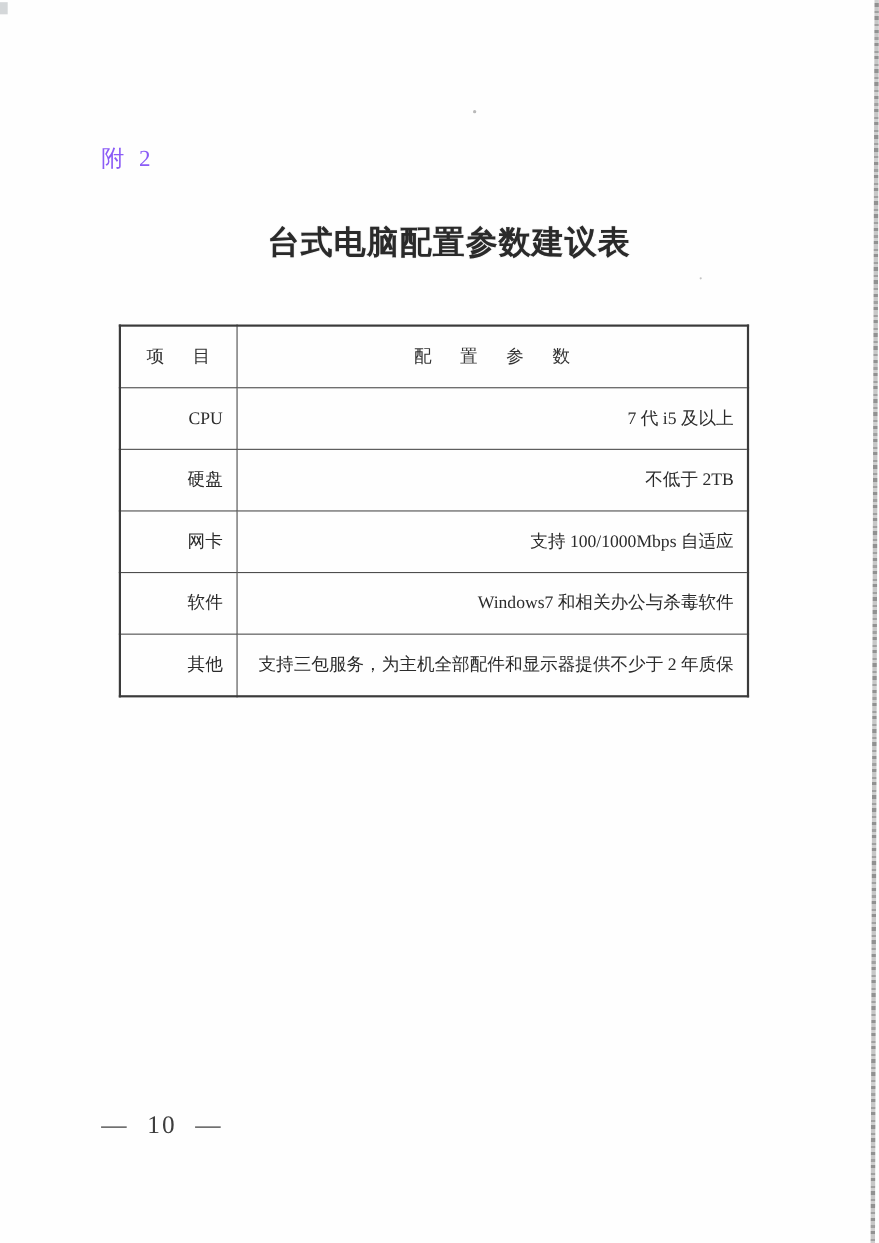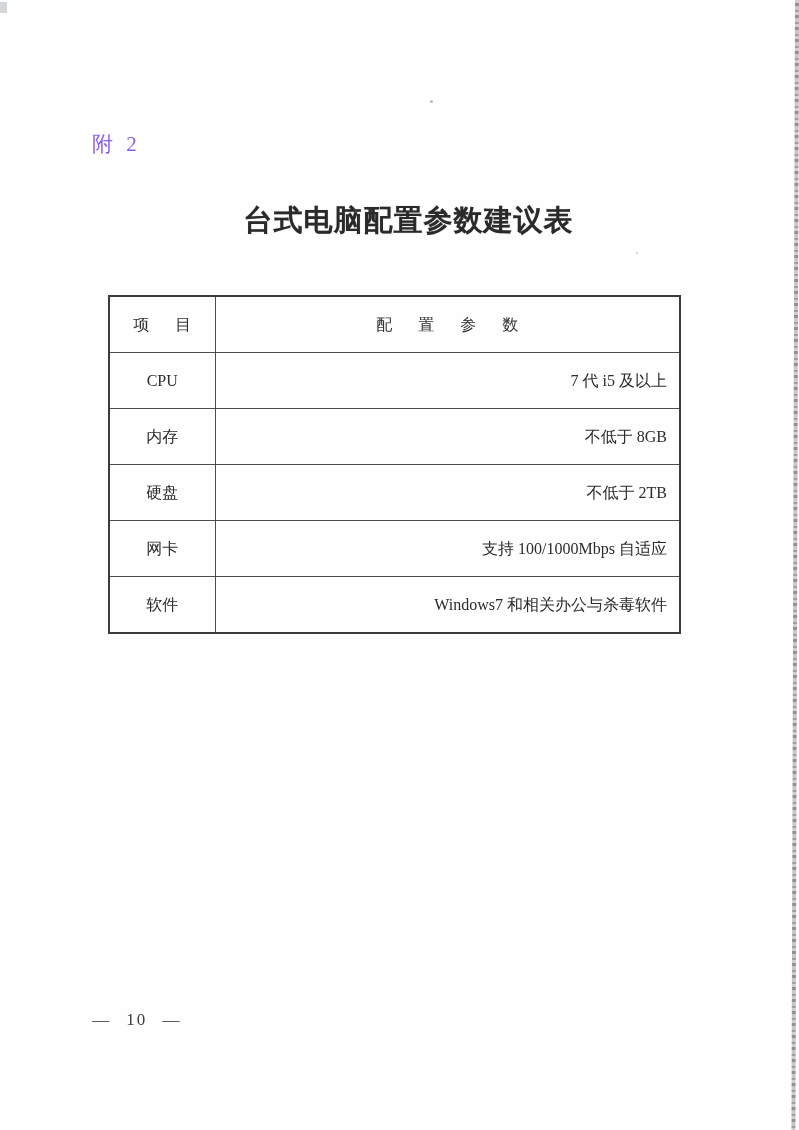--- a/index.html
+++ b/index.html
@@ -63,37 +63,37 @@
     height: 31px;
     vertical-align: middle;
     font-weight: normal;
     line-height: 1;
   }
   table.spec-table {
     border: 2px solid #3b3b3b;
   }
   .col-item { width: 106px; }
   .cell-item {
-    text-align: center;
+    text-align: right;
   }
   .cell-value {
     text-align: right;
     padding-left: 10px !important;
   }
   .header-cell {
     text-align: center;
     letter-spacing: 11px;
     text-indent: 11px; 
     color: #333;
   }
   .page-footer {
     position: absolute;
     left: 92px;
     top: 1010px;
-    font-size: 17px;
+    font-size: 23px;
     letter-spacing: 2px;
     word-spacing: 9px;
     color: #3d3d3d;
   }
   
   .scan-edge {
     position: absolute;
     right: 0;
     top: -2px;
     width: 4px;
@@ -157,34 +157,34 @@
           <th class="header-cell">项 目</th>
           <th class="header-cell">配 置 参 数</th>
         </tr>
       </thead>
       <tbody>
         <tr>
           <td class="cell-item">CPU</td>
           <td class="cell-value">7 代 i5 及以上</td>
         </tr>
         <tr>
-          <td class="cell-item">内存</td>
-          <td class="cell-value">不低于 8GB</td>
-        </tr>
-        <tr>
           <td class="cell-item">硬盘</td>
           <td class="cell-value">不低于 2TB</td>
         </tr>
         <tr>
           <td class="cell-item">网卡</td>
           <td class="cell-value">支持 100/1000Mbps 自适应</td>
         </tr>
         <tr>
           <td class="cell-item">软件</td>
           <td class="cell-value">Windows7 和相关办公与杀毒软件</td>
+        </tr>
+        <tr>
+          <td class="cell-item">其他</td>
+          <td class="cell-value">支持三包服务，为主机全部配件和显示器提供不少于 2 年质保</td>
         </tr>
       </tbody>
     </table>
   </div>
 
   <div class="page-footer">— 10 —</div>
 
   <div class="scan-edge"></div>
   <div class="scan-speck-a"></div>
   <div class="scan-speck-b"></div>

